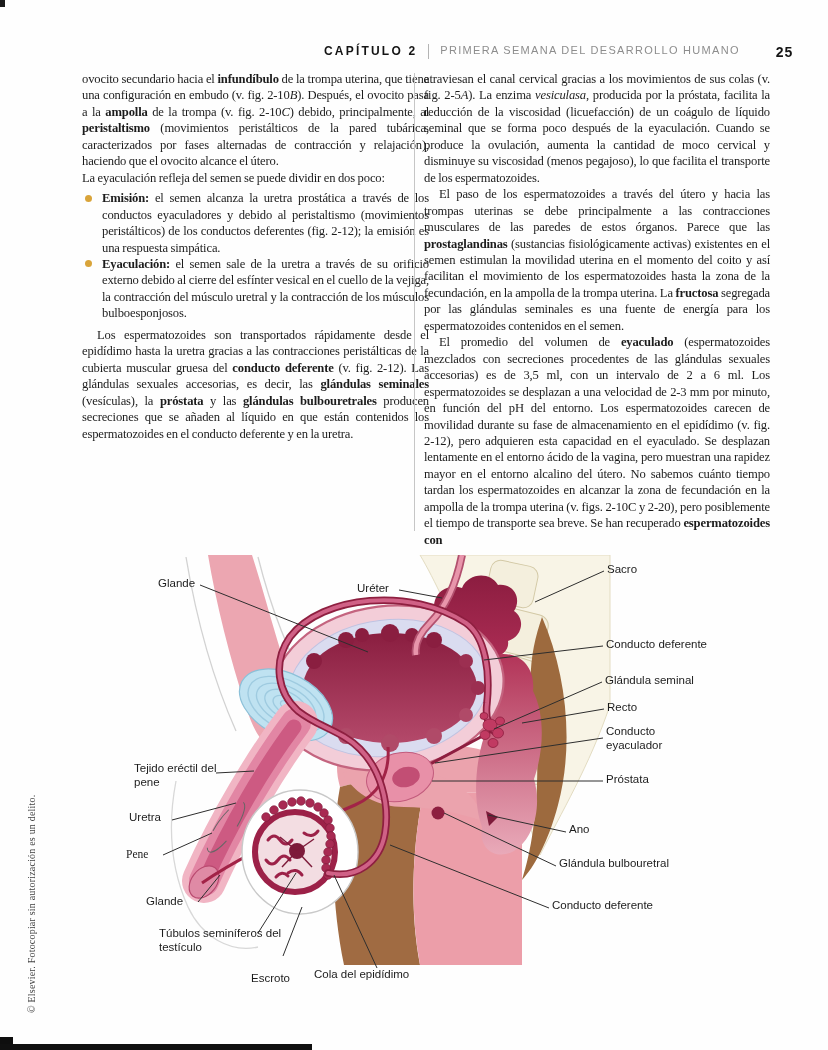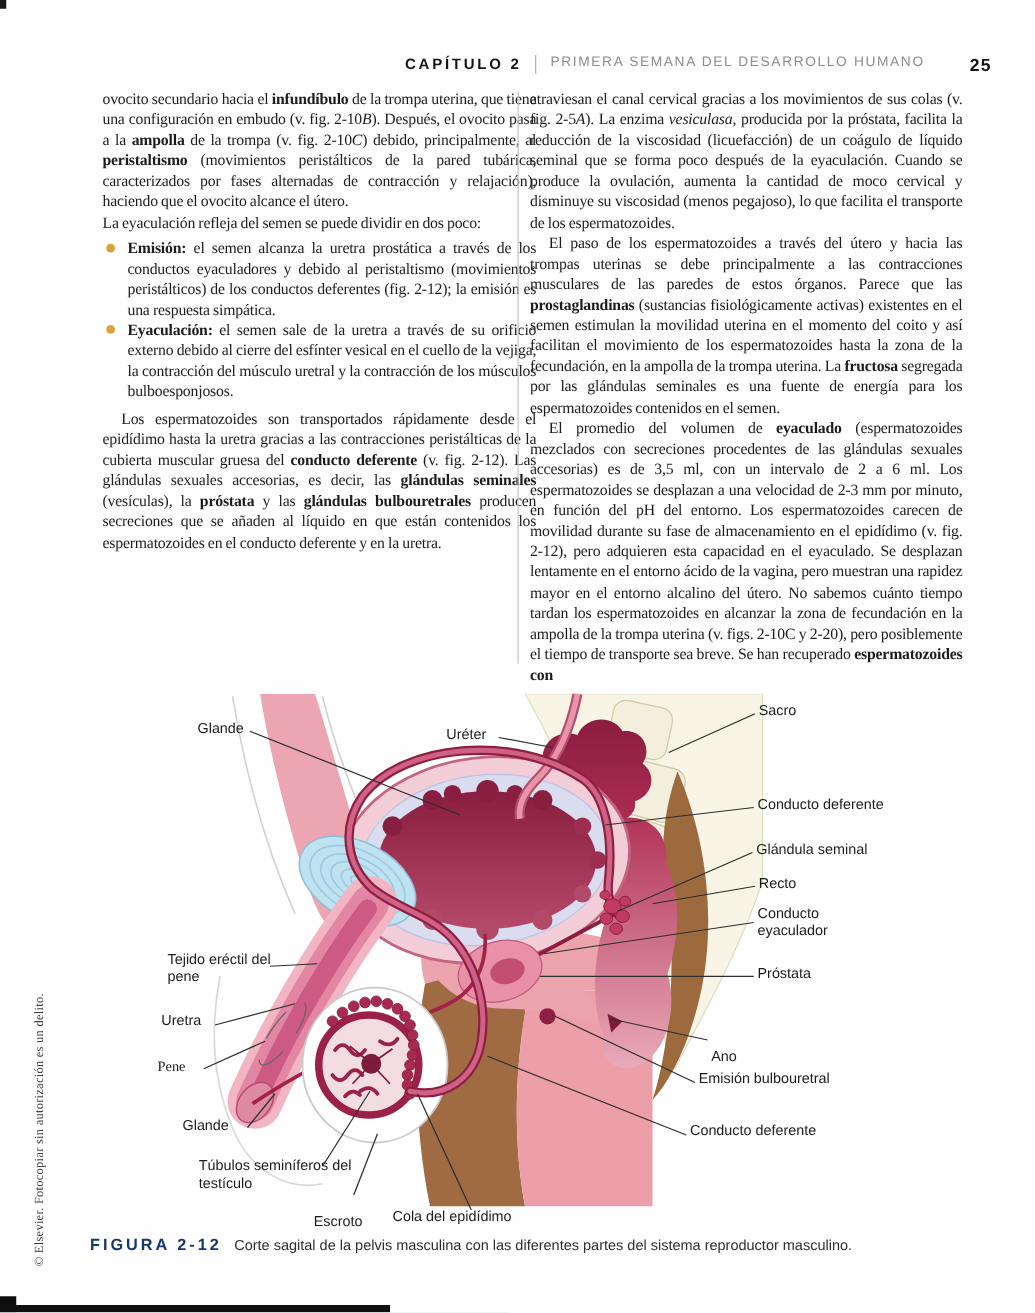--- a/index.html
+++ b/index.html
@@ -266,30 +266,27 @@
   <div class="flabel" style="left:607px;top:563px;">Sacro</div>
   <div class="flabel" style="left:606px;top:638px;">Conducto deferente</div>
   <div class="flabel" style="left:605px;top:674px;">Glándula seminal</div>
   <div class="flabel" style="left:607px;top:701px;">Recto</div>
   <div class="flabel wrap" style="left:606px;top:725px;width:78px;">Conducto eyaculador</div>
   <div class="flabel" style="left:606px;top:773px;">Próstata</div>
   <div class="flabel wrap" style="left:134px;top:762px;width:84px;">Tejido eréctil del pene</div>
   <div class="flabel" style="left:129px;top:811px;">Uretra</div>
   <div class="flabel" style="left:126px;top:848px;font-family:Liberation Serif, serif;">Pene</div>
   <div class="flabel" style="left:146px;top:895px;">Glande</div>
-  <div class="flabel" style="left:569px;top:840px;">Ano</div>
-  <div class="flabel" style="left:559px;top:857px;">Emisión bulbouretral</div>
+  <div class="flabel" style="left:569px;top:823px;">Ano</div>
+  <div class="flabel" style="left:559px;top:857px;">Glándula bulbouretral</div>
   <div class="flabel wrap" style="left:159px;top:927px;width:150px;">Túbulos seminíferos del testículo</div>
   <div class="flabel" style="left:251px;top:928px;margin-top:44px;">Escroto</div>
   <div class="flabel" style="left:552px;top:899px;">Conducto deferente</div>
   <div class="flabel" style="left:314px;top:968px;">Cola del epidídimo</div>
 
-  <div class="fig-caption">
-    <span class="fignum">FIGURA 2-12</span><span>Corte sagital de la pelvis masculina con las diferentes partes del sistema reproductor masculino.</span>
-  </div>
 
   <div class="marginnote">© Elsevier. Fotocopiar sin autorización es un delito.</div>
 
   <div class="scan-tl"></div>
   <div class="scan-bl"></div>
   <div class="scan-bar"></div>
 
 </div>
 
 </body></html>

